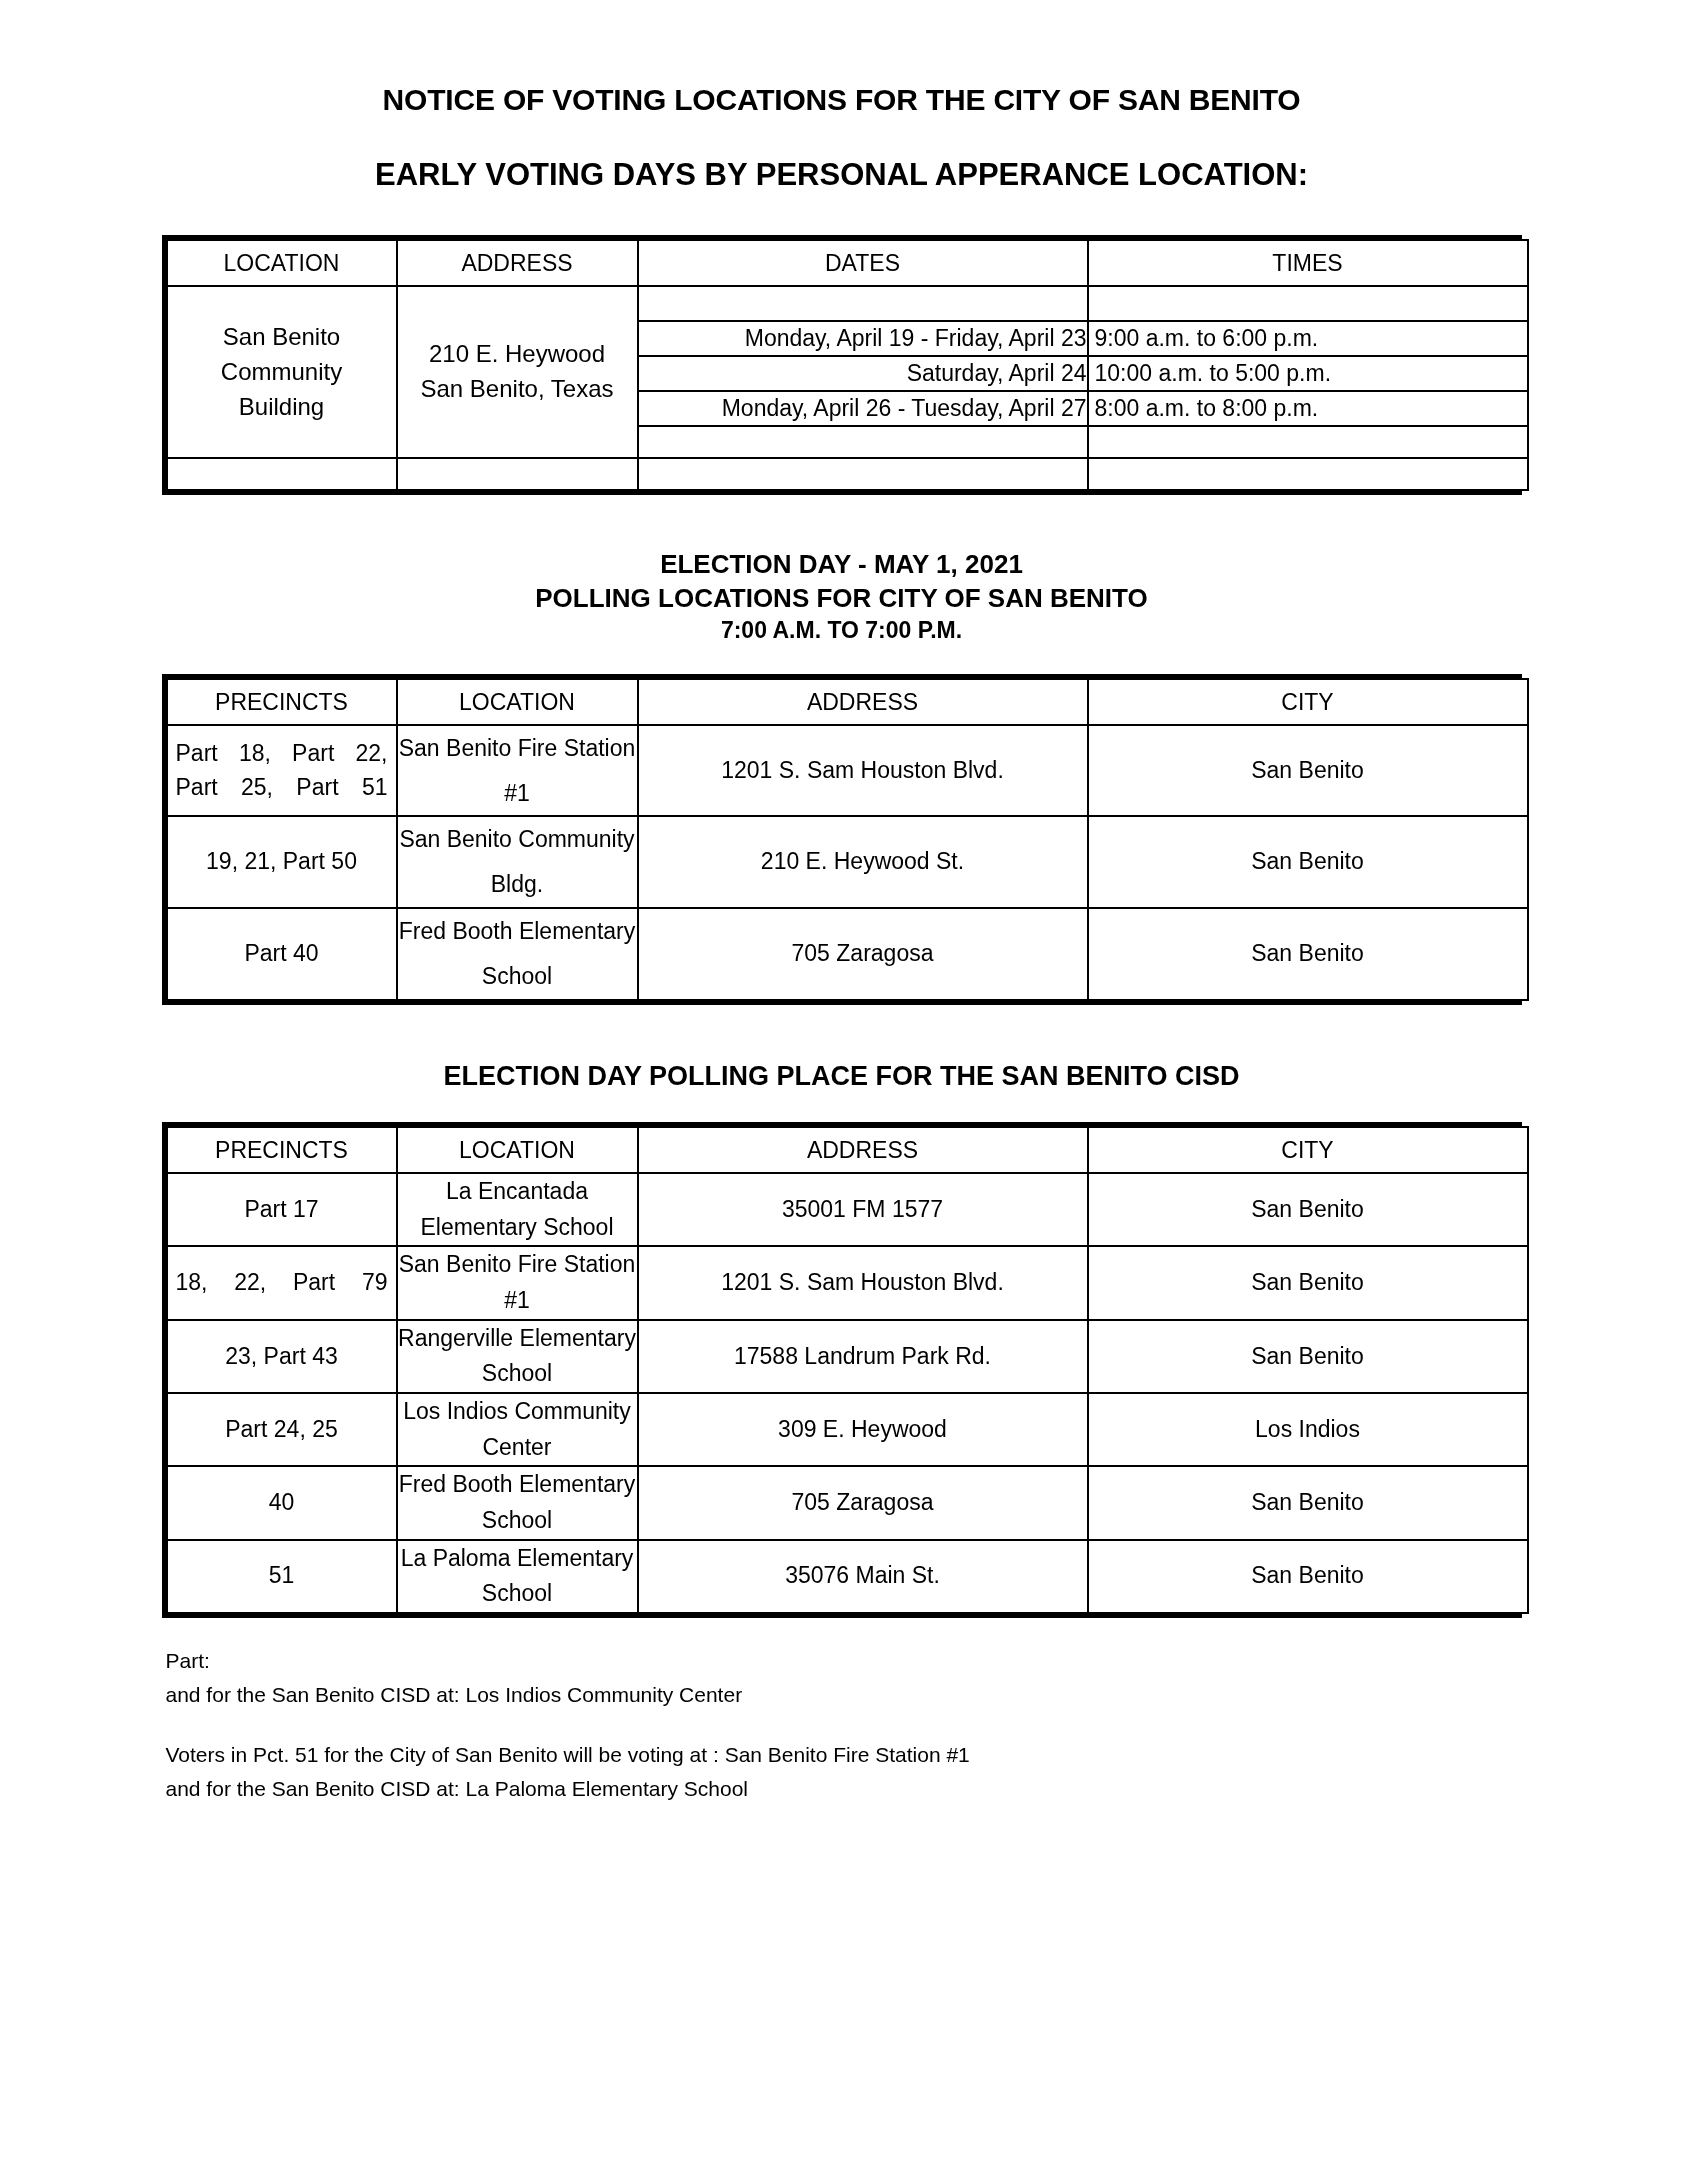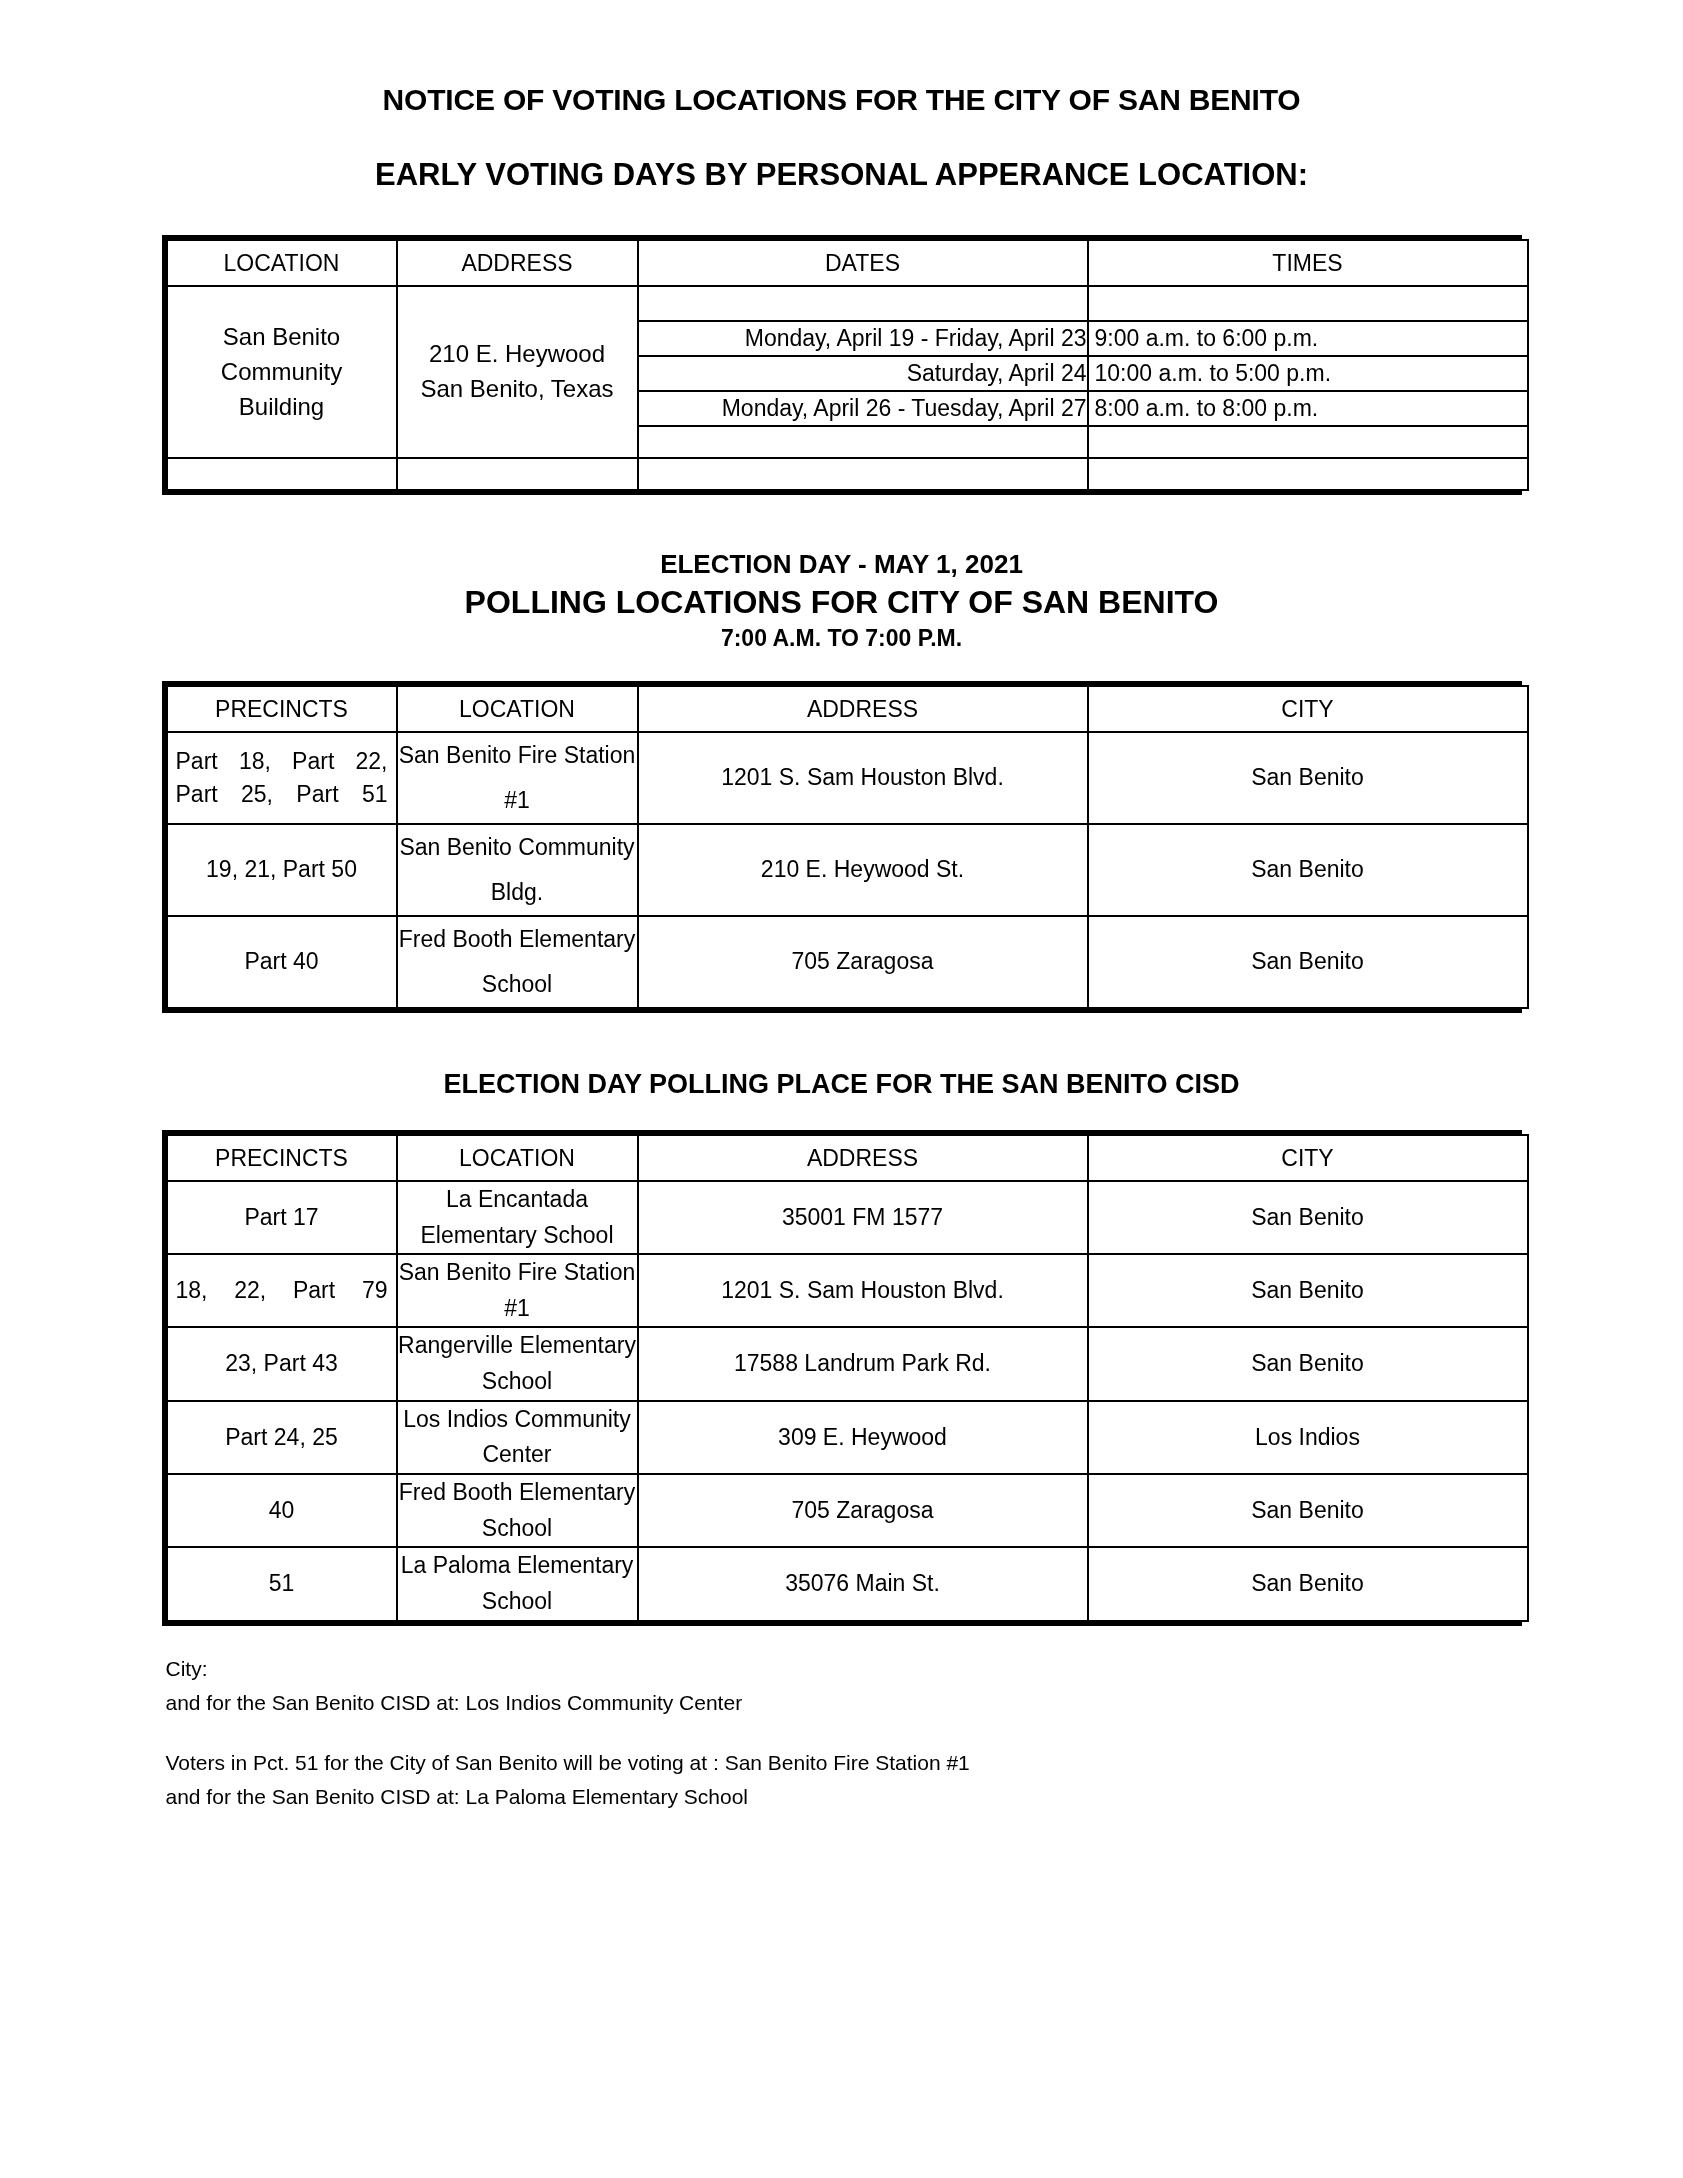--- a/index.html
+++ b/index.html
@@ -41,21 +41,21 @@
     line-height: 1.2;
   }
 
   .block-heading {
     text-align: center;
     font-weight: bold;
     font-size: 26px;
     line-height: 1.30;
     margin: 0;
   }
-  .block-heading .line2 { font-size: 32px; }
+  .block-heading .line2 { font-size: 26px; }
   .block-heading .line3 { font-size: 23px; }
 
   .cisd-heading {
     text-align: center;
     font-weight: bold;
     font-size: 27px;
     margin: 0;
     line-height: 1.2;
   }
 
@@ -361,21 +361,21 @@
           <td>35076 Main St.</td>
           <td>San Benito</td>
         </tr>
       </tbody>
     </table>
   </div>
 
   <div class="spacer-after-t3"></div>
 
   <div class="notes">
-    <p>City:</p>
+    <p>Part:</p>
     <p>and for the San Benito CISD at:  Los Indios Community Center</p>
     <div class="gap"></div>
     <p>Voters in Pct. 51 for the City of San Benito will be voting at : San Benito Fire Station #1</p>
     <p>and for the San Benito CISD at: La Paloma Elementary School</p>
   </div>
 
 </div>
 
 
 </body></html>

